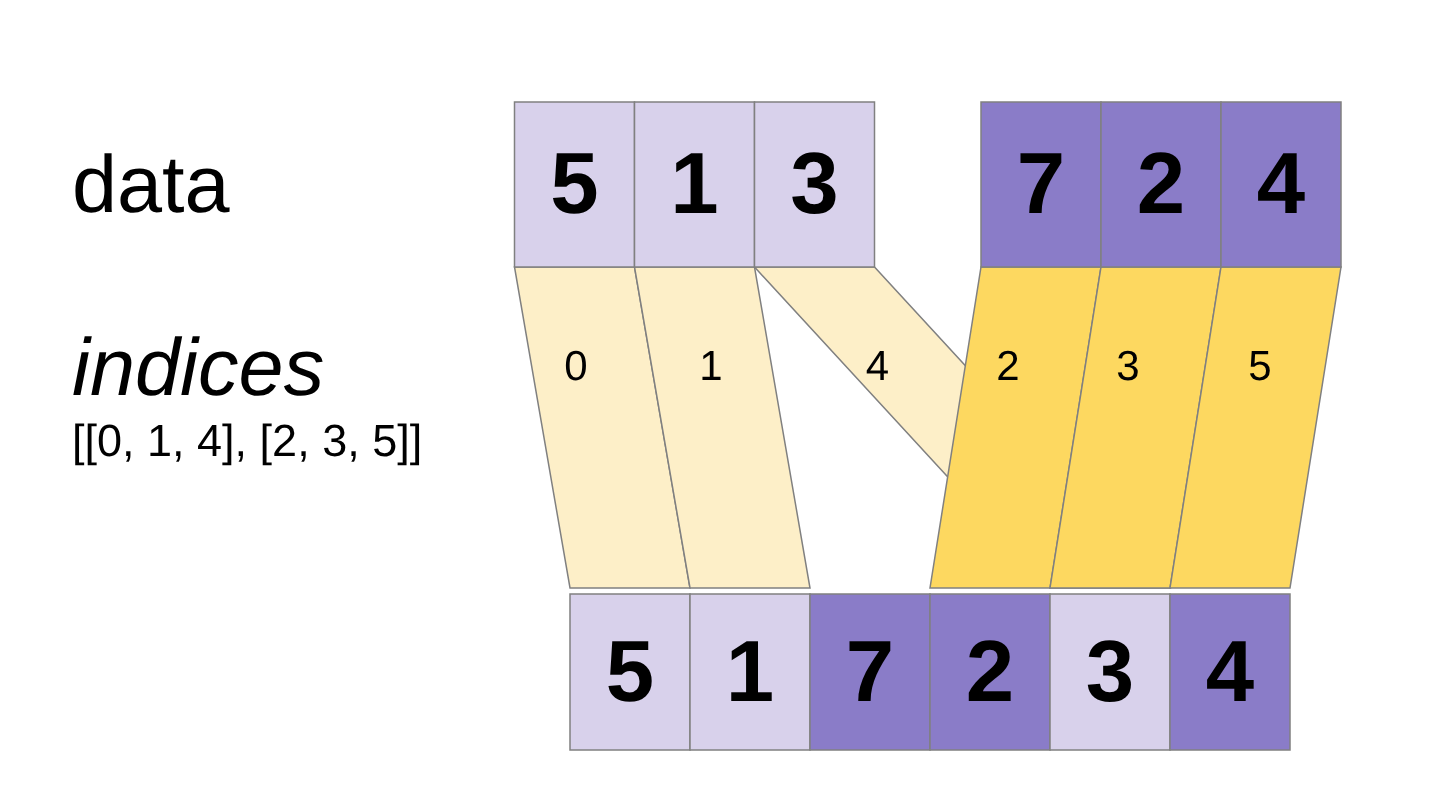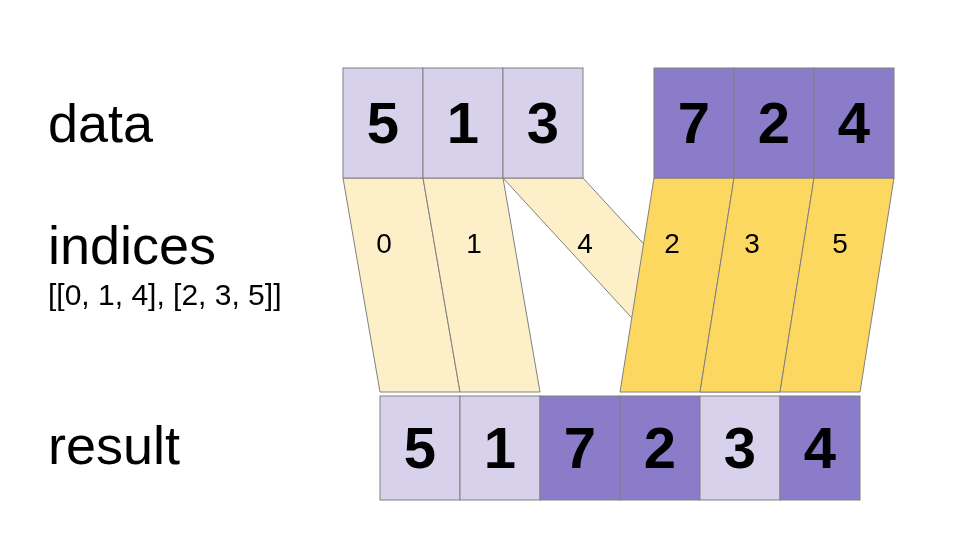--- a/index.html
+++ b/index.html
@@ -13,21 +13,21 @@
   #canvas{position:absolute;left:0;top:0;width:960px;height:540px;}
 
   .row-label{
     position:absolute;
     font-family:"Liberation Sans", sans-serif;
     color:#000;
     white-space:nowrap;
     line-height:1;
   }
   #label-data{ left:48px; top:96px;  font-size:54px; }
-  #label-indices{ left:48px; top:218px; font-size:54px; }
+  #label-indices{ left:48px; top:218px; font-size:54px;font-style:italic; }
   #label-indices-value{ left:48px; top:280px; font-size:30px; }
   #label-result{ left:48px; top:418px; font-size:54px; }
 
   .cell-text{
     position:absolute;
     transform:translate(-50%,-50%);
     font-size:58px;
     font-weight:bold;
     color:#000;
     font-family:"Liberation Sans", sans-serif;
@@ -79,21 +79,20 @@
         <rect x="780" y="396" width="80" height="104" fill="#8A7CC8" stroke="#808080" stroke-width="1"></rect>
       </g>
   </svg>
 
   <div class="row-label" id="label-data">data</div>
 
   <div class="row-label" id="label-indices">indices</div>
 
   <div class="row-label" id="label-indices-value">[[0, 1, 4], [2, 3, 5]]</div>
 
-  <div class="row-label" id="label-result">result</div>
 
   <div id="text-layer">
       <div class="ribbon-text" style="left: 384px; top: 244px;">0</div>
       <div class="ribbon-text" style="left: 474px; top: 244px;">1</div>
       <div class="ribbon-text" style="left: 585px; top: 244px;">4</div>
       <div class="ribbon-text" style="left: 672px; top: 244px;">2</div>
       <div class="ribbon-text" style="left: 752px; top: 244px;">3</div>
       <div class="ribbon-text" style="left: 840px; top: 244px;">5</div>
       <div class="cell-text" style="left: 383px; top: 123px;">5</div>
       <div class="cell-text" style="left: 463px; top: 123px;">1</div>

